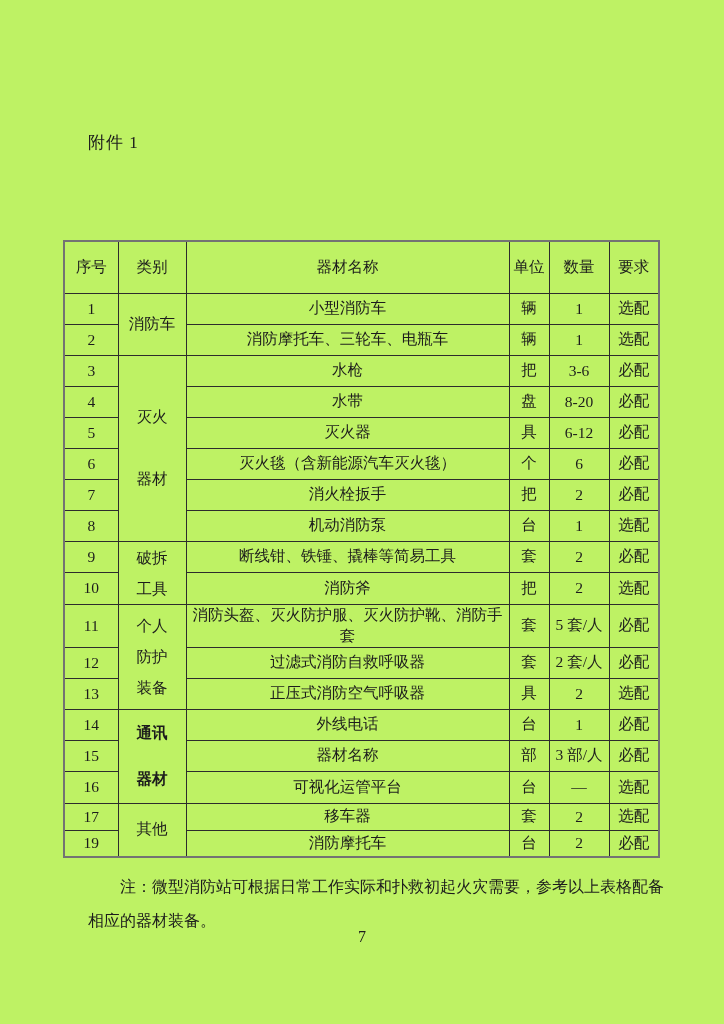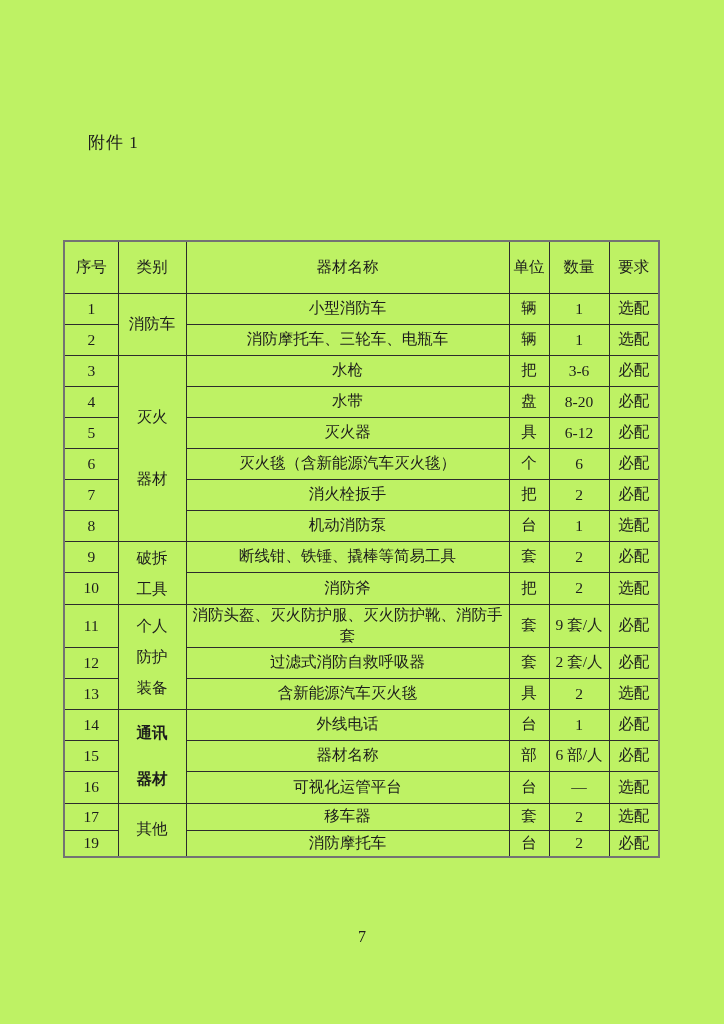--- a/index.html
+++ b/index.html
@@ -160,53 +160,53 @@
         </tr>
         <tr>
           <td>11</td>
           <td rowspan="3" style="line-height: 31px;">
             <div class="cat-line">个人</div>
             <div class="cat-line">防护</div>
             <div class="cat-line">装备</div>
           </td>
           <td>消防头盔、灭火防护服、灭火防护靴、消防手套</td>
           <td>套</td>
-          <td>9 套/人</td>
+          <td>5 套/人</td>
           <td>必配</td>
         </tr>
         <tr>
           <td>12</td>
           <td>过滤式消防自救呼吸器</td>
           <td>套</td>
           <td>2 套/人</td>
           <td>必配</td>
         </tr>
         <tr>
           <td>13</td>
-          <td>含新能源汽车灭火毯</td>
+          <td>正压式消防空气呼吸器</td>
           <td>具</td>
           <td>2</td>
           <td>选配</td>
         </tr>
         <tr>
           <td>14</td>
           <td rowspan="3" style="line-height: 46.5px; font-weight: bold;">
             <div class="cat-line">通讯</div>
             <div class="cat-line">器材</div>
           </td>
           <td>外线电话</td>
           <td>台</td>
           <td>1</td>
           <td>必配</td>
         </tr>
         <tr>
           <td>15</td>
           <td>器材名称</td>
           <td>部</td>
-          <td>6 部/人</td>
+          <td>3 部/人</td>
           <td>必配</td>
         </tr>
         <tr>
           <td>16</td>
           <td>可视化运管平台</td>
           <td>台</td>
           <td>—</td>
           <td>选配</td>
         </tr>
         <tr>
@@ -222,16 +222,17 @@
         <tr>
           <td>19</td>
           <td>消防摩托车</td>
           <td>台</td>
           <td>2</td>
           <td>必配</td>
         </tr>
       </tbody>
   </table>
 
+  <p class="note">注：微型消防站可根据日常工作实际和扑救初起火灾需要，参考以上表格配备相应的器材装备。</p>
 
   <div class="pageno">7</div>
 
 </div>
 
 </body></html>

